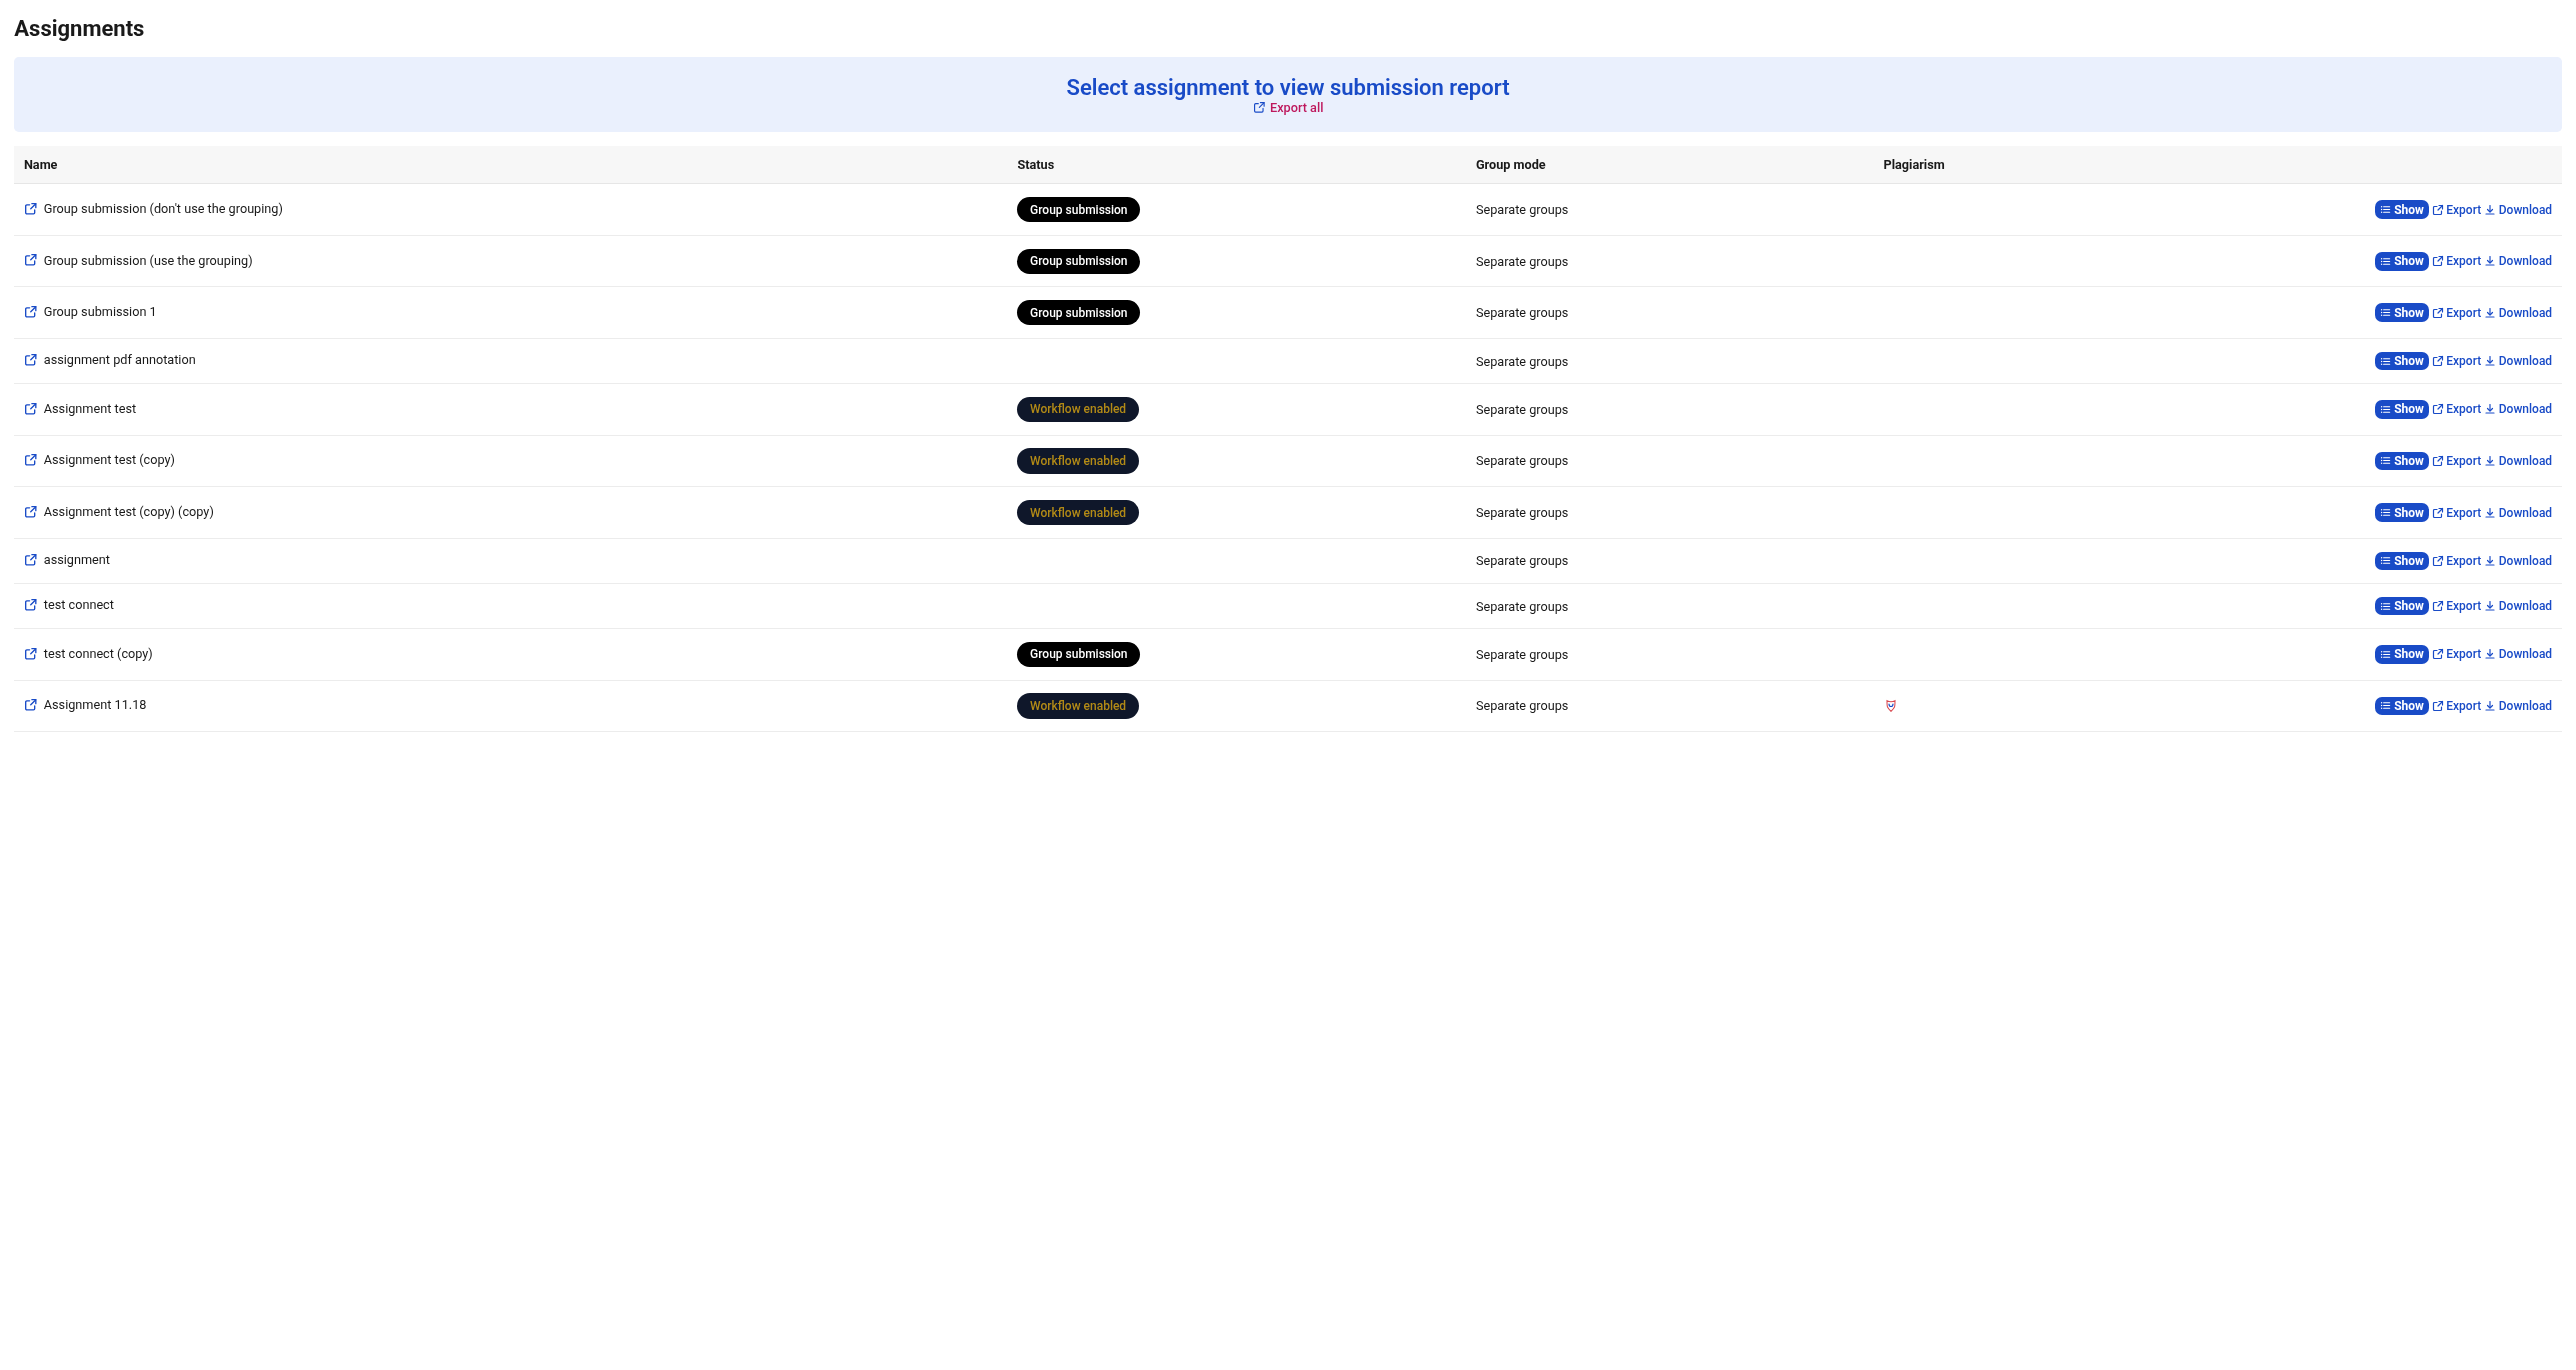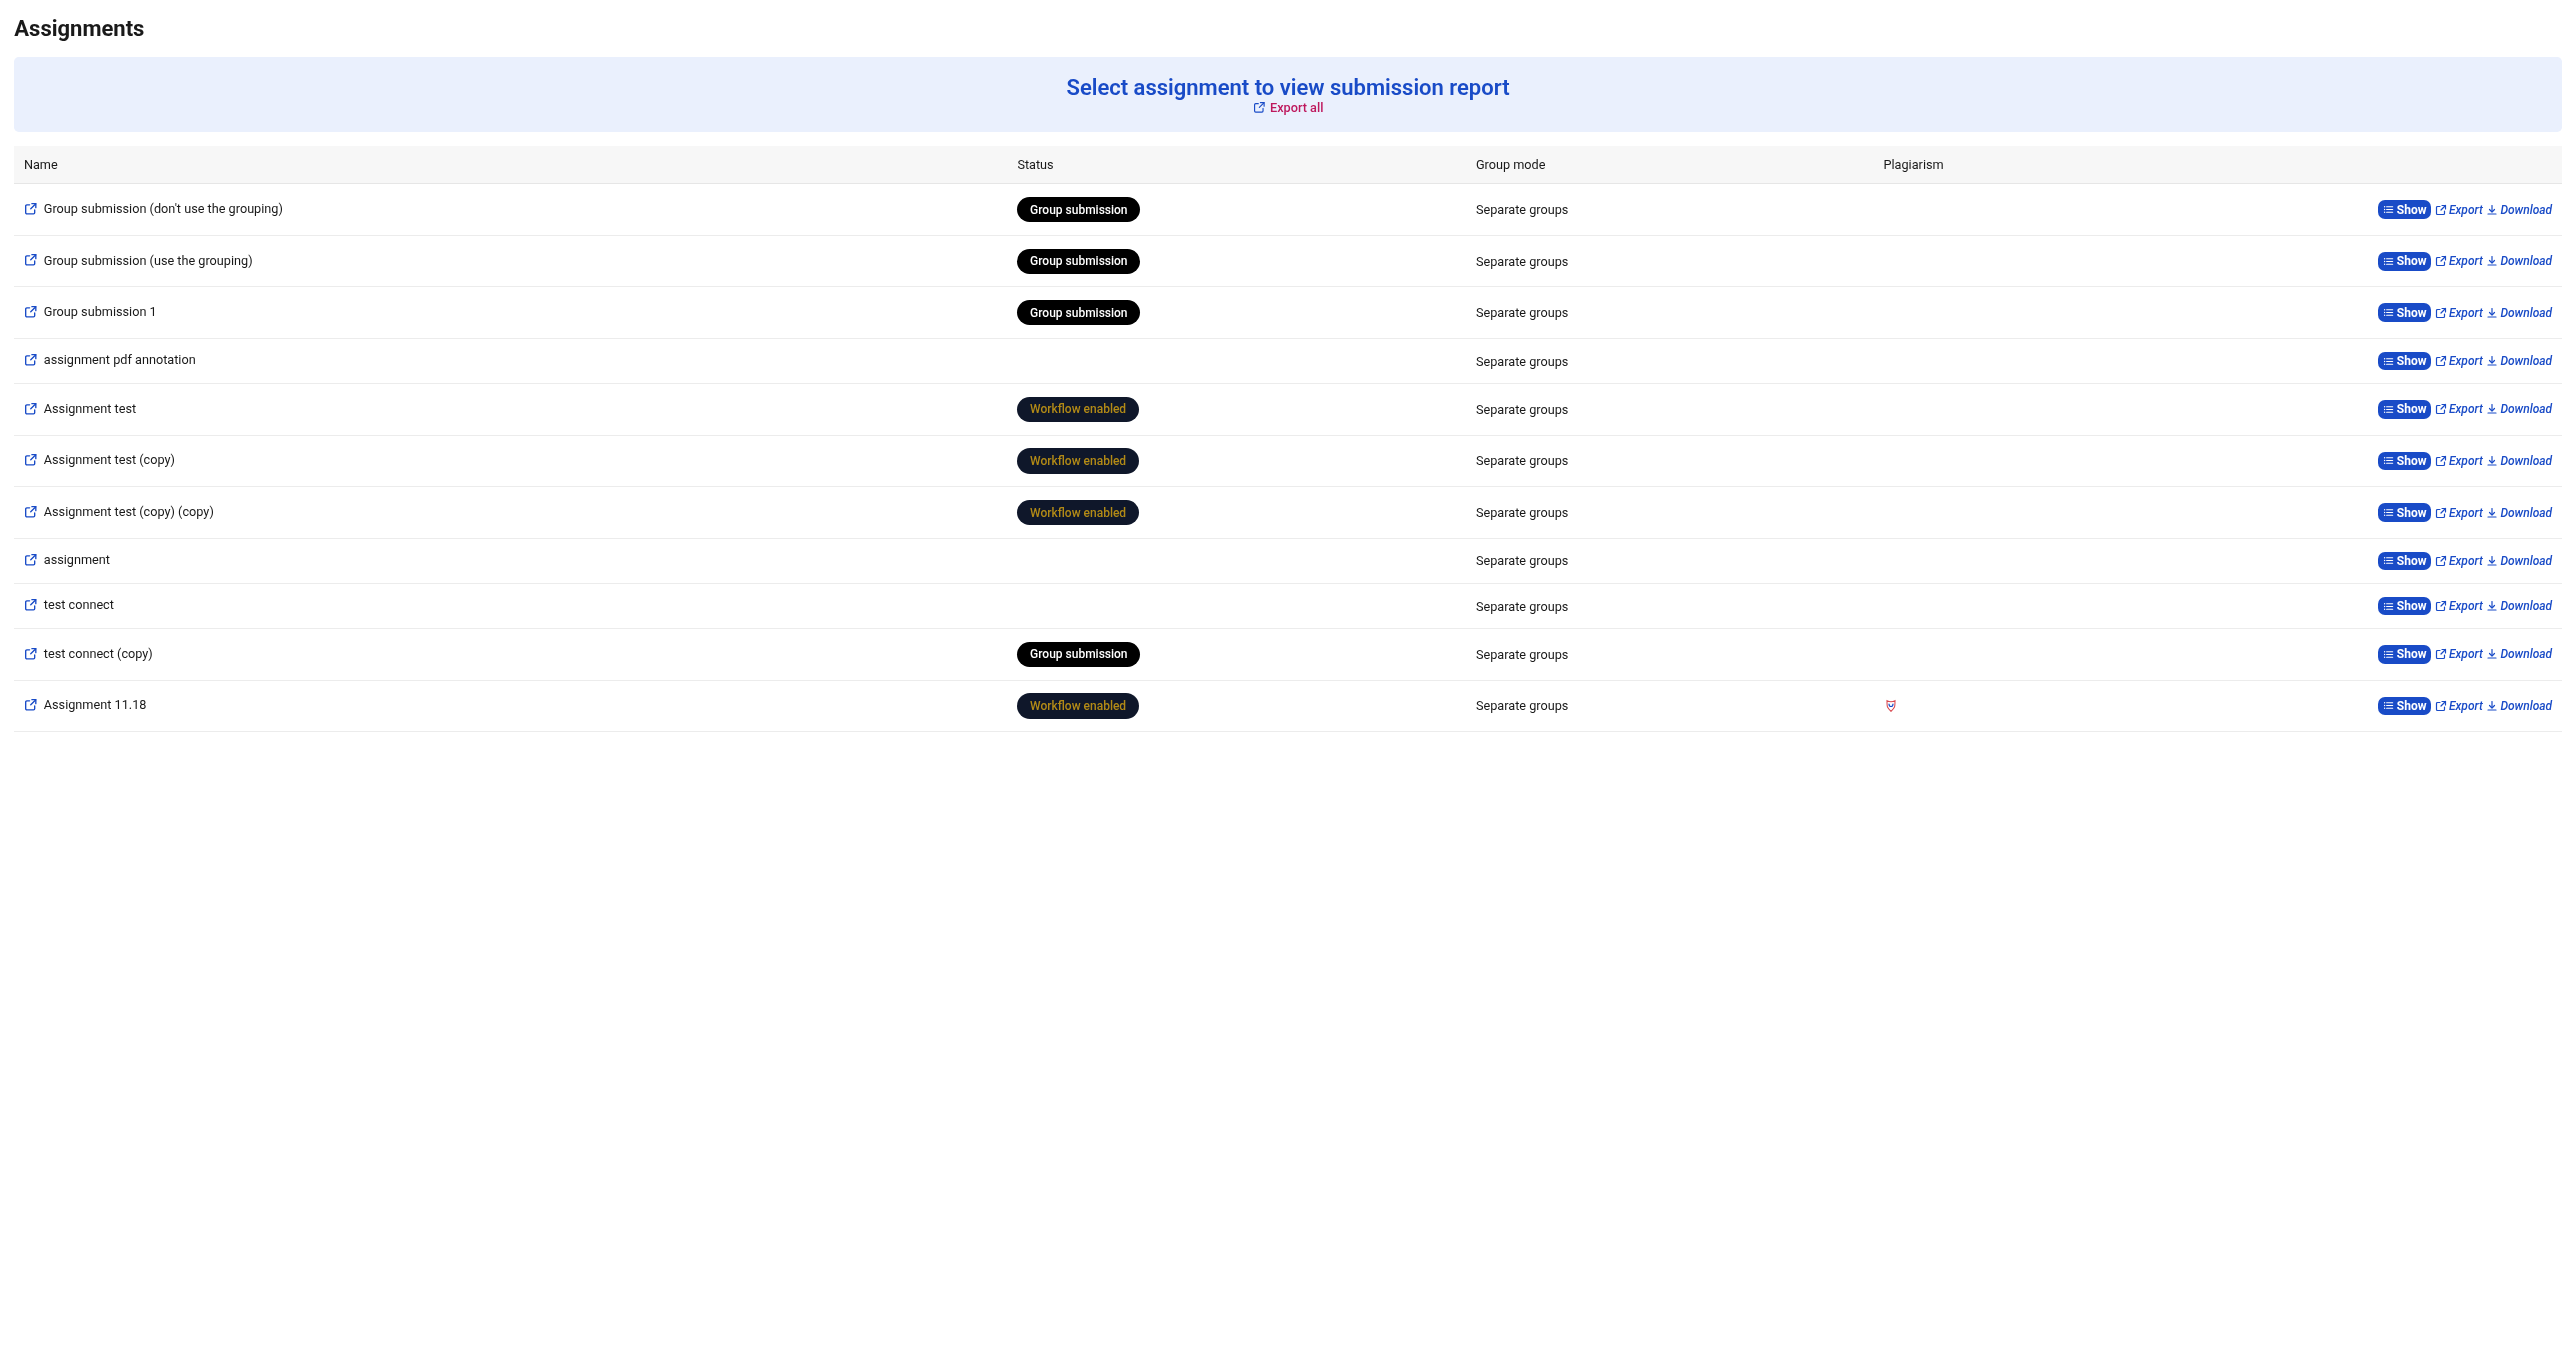--- a/index.html
+++ b/index.html
@@ -39,21 +39,21 @@
     cursor: pointer;
     text-decoration: none;
   }
   .table {
     width: 100%;
     border-collapse: collapse;
   }
   .thead-row th {
     background: #f7f7f7;
     text-align: left;
-    font-weight: 400;
+    font-weight: 700;
     font-size: 12.7px;
     padding: 11px 9.6px;
     border-bottom: 0.8px solid #e6e6e6;
   }
   tbody td {
     padding: 12.7px 9.6px;
     border-bottom: 0.8px solid #ececec;
     font-size: 12.7px;
     vertical-align: middle;
   }
@@ -95,21 +95,20 @@
   }
   .link-btn {
     color: #194bc7;
     font-size: 12px;
     font-weight: 500;
     display: inline-flex;
     align-items: center;
     gap: 2.4px;
     cursor: pointer;
     text-decoration: none;
-    font-style: italic;
   }
   .plag-icon {
     width: 16px;
     height: 16px;
   }
   .col-name { width: 39%; }
   .col-status { width: 18%; }
   .col-group { width: 16%; }
   .col-plag { width: 11%; }
   .col-actions { width: 16%; text-align: right; }

